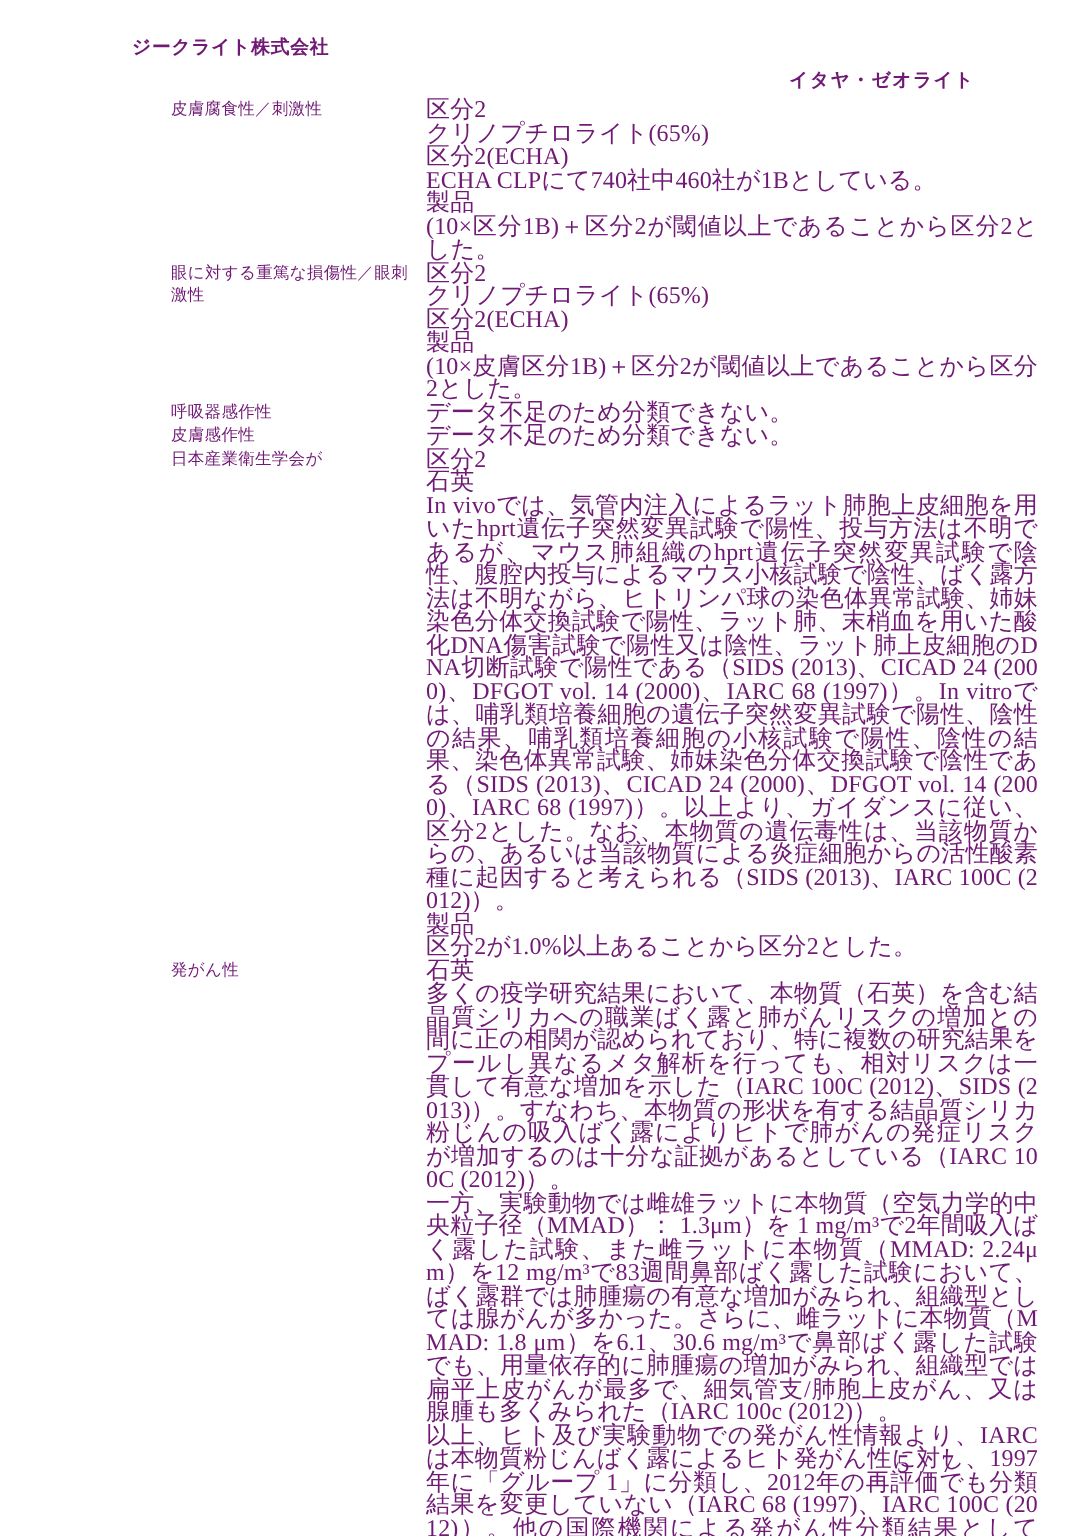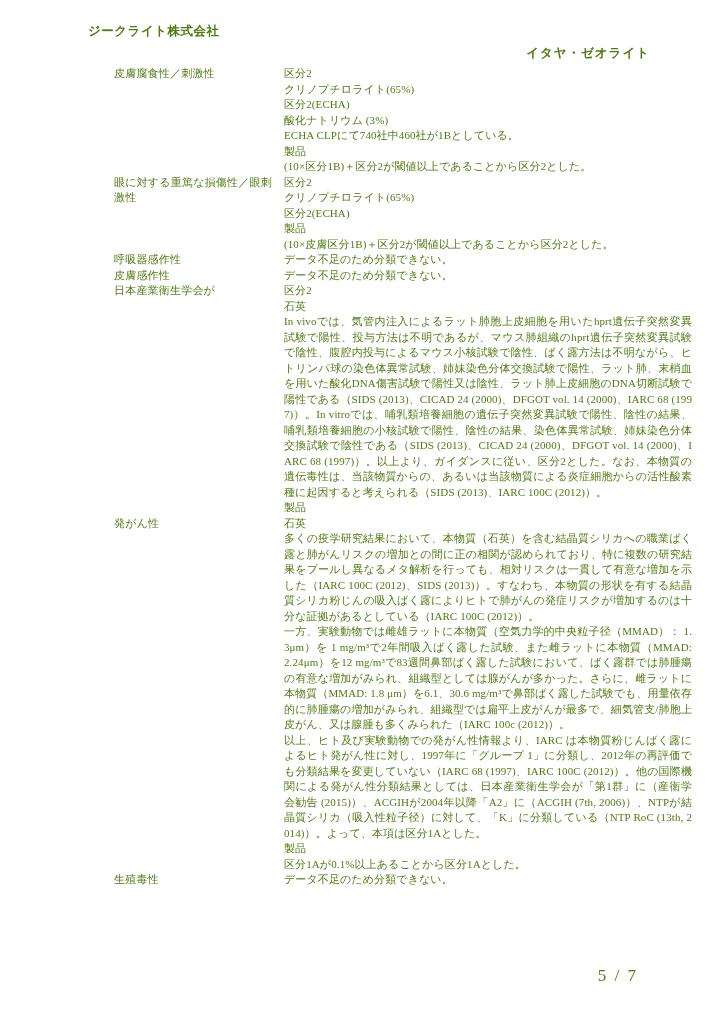--- a/index.html
+++ b/index.html
@@ -5,21 +5,21 @@
   html, body {
     margin: 0;
     padding: 0;
     background: #ffffff;
   }
   .page {
     position: relative;
     width: 724px;
     height: 1024px;
     background: #ffffff;
-    color: #4d7c0f;
+    color: #701a75;
     font-family: "Liberation Serif", "DejaVu Serif", serif;
     overflow: hidden;
     box-sizing: border-box;
   }
   .header {
     position: absolute;
     left: 88px;
     right: 74px;
     top: 23px;
     font-family: "Liberation Sans", "DejaVu Sans", sans-serif;
@@ -51,21 +51,21 @@
   }
   .hazard-label {
     font-size: 11px;
     line-height: 15.5px;
     letter-spacing: 0.2px;
   }
   .hazard-body {
     grid-column: 3;
   }
   .line {
-    font-size: 11px;
+    font-size: 16px;
     line-height: 15.5px;
     text-align: justify;
     word-break: break-all;
     letter-spacing: 0.1px;
   }
   .footer {
     position: absolute;
     right: 86px;
     top: 966px;
     font-size: 17px;
@@ -83,21 +83,20 @@
   </div>
 
   <div class="hazard-table">
     <div class="hazard-row">
       <div class="hazard-label">皮膚腐食性／刺激性</div>
       <div></div>
       <div class="hazard-body">
           <div class="line">区分2</div>
           <div class="line">クリノプチロライト(65%)</div>
           <div class="line">区分2(ECHA)</div>
-          <div class="line">酸化ナトリウム (3%)</div>
           <div class="line">ECHA CLPにて740社中460社が1Bとしている。</div>
           <div class="line">製品</div>
           <div class="line">(10×区分1B)＋区分2が閾値以上であることから区分2とした。</div>
         </div>
     </div>
 
     <div class="hazard-row">
       <div class="hazard-label">眼に対する重篤な損傷性／眼刺激性</div>
       <div></div>
       <div class="hazard-body">
@@ -126,20 +125,21 @@
     </div>
 
     <div class="hazard-row">
       <div class="hazard-label">日本産業衛生学会が</div>
       <div></div>
       <div class="hazard-body">
           <div class="line">区分2</div>
           <div class="line">石英</div>
           <div class="line">In vivoでは、気管内注入によるラット肺胞上皮細胞を用いたhprt遺伝子突然変異試験で陽性、投与方法は不明であるが、マウス肺組織のhprt遺伝子突然変異試験で陰性、腹腔内投与によるマウス小核試験で陰性、ばく露方法は不明ながら、ヒトリンパ球の染色体異常試験、姉妹染色分体交換試験で陽性、ラット肺、末梢血を用いた酸化DNA傷害試験で陽性又は陰性、ラット肺上皮細胞のDNA切断試験で陽性である（SIDS (2013)、CICAD 24 (2000)、DFGOT vol. 14 (2000)、IARC 68 (1997)）。In vitroでは、哺乳類培養細胞の遺伝子突然変異試験で陽性、陰性の結果、哺乳類培養細胞の小核試験で陽性、陰性の結果、染色体異常試験、姉妹染色分体交換試験で陰性である（SIDS (2013)、CICAD 24 (2000)、DFGOT vol. 14 (2000)、IARC 68 (1997)）。以上より、ガイダンスに従い、区分2とした。なお、本物質の遺伝毒性は、当該物質からの、あるいは当該物質による炎症細胞からの活性酸素種に起因すると考えられる（SIDS (2013)、IARC 100C (2012)）。</div>
           <div class="line">製品</div>
+          <div class="line">区分2が1.0%以上あることから区分2とした。</div>
         </div>
     </div>
 
     <div class="hazard-row">
       <div class="hazard-label">発がん性</div>
       <div></div>
       <div class="hazard-body">
           <div class="line">石英</div>
           <div class="line">多くの疫学研究結果において、本物質（石英）を含む結晶質シリカへの職業ばく露と肺がんリスクの増加との間に正の相関が認められており、特に複数の研究結果をプールし異なるメタ解析を行っても、相対リスクは一貫して有意な増加を示した（IARC 100C (2012)、SIDS (2013)）。すなわち、本物質の形状を有する結晶質シリカ粉じんの吸入ばく露によりヒトで肺がんの発症リスクが増加するのは十分な証拠があるとしている（IARC 100C (2012)）。</div>
           <div class="line">一方、実験動物では雌雄ラットに本物質（空気力学的中央粒子径（MMAD）： 1.3μm）を 1 mg/m³で2年間吸入ばく露した試験、また雌ラットに本物質（MMAD: 2.24μm）を12 mg/m³で83週間鼻部ばく露した試験において、ばく露群では肺腫瘍の有意な増加がみられ、組織型としては腺がんが多かった。さらに、雌ラットに本物質（MMAD: 1.8 μm）を6.1、30.6 mg/m³で鼻部ばく露した試験でも、用量依存的に肺腫瘍の増加がみられ、組織型では扁平上皮がんが最多で、細気管支/肺胞上皮がん、又は腺腫も多くみられた（IARC 100c (2012)）。</div>

